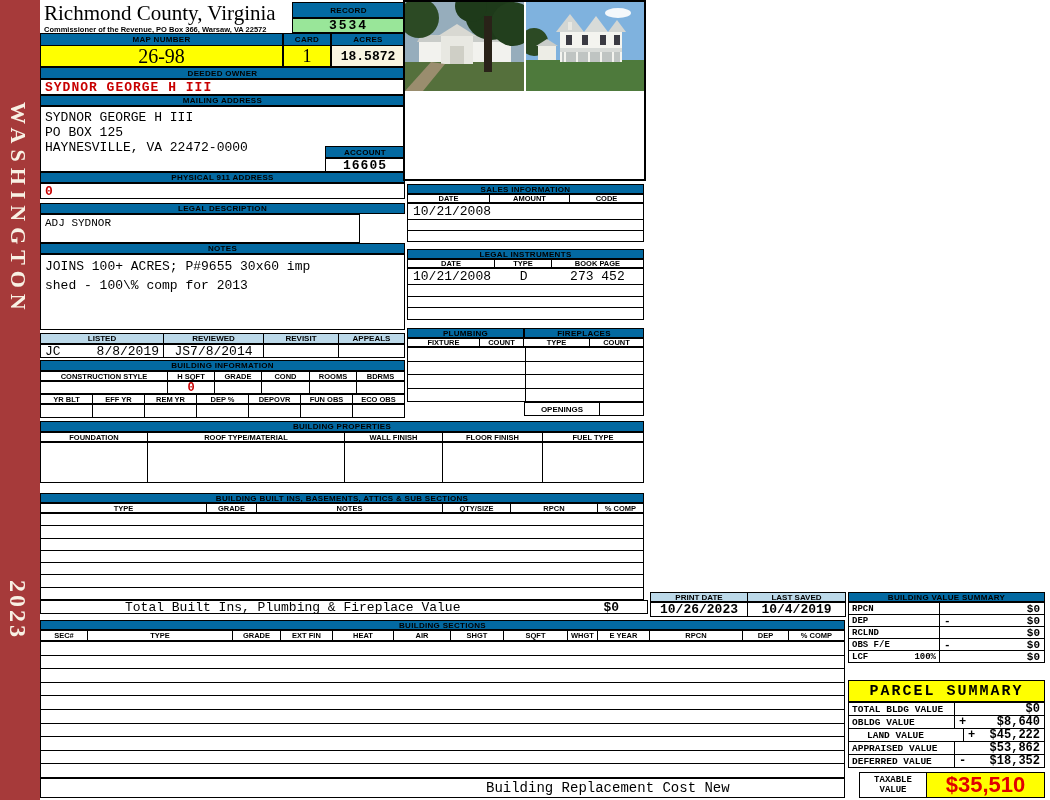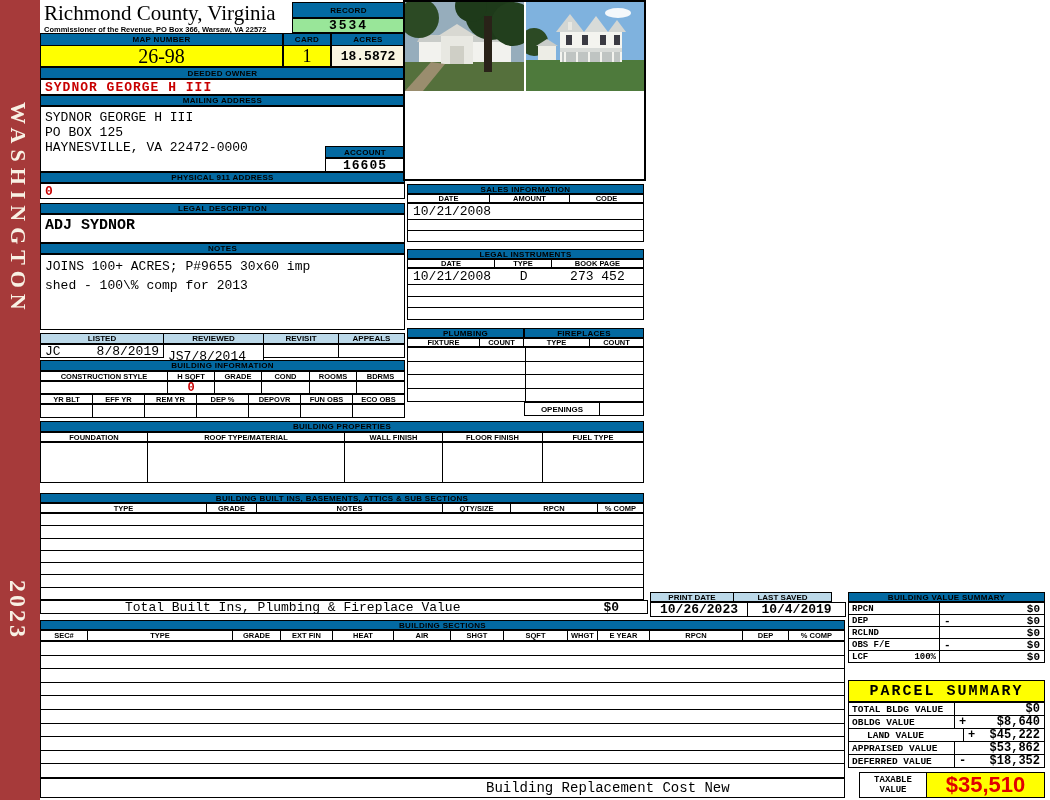--- a/index.html
+++ b/index.html
@@ -59,40 +59,40 @@
     <div></div>
     <div>HAYNESVILLE, VA 22472-0000</div>
   </div>
   <div class="abs bar" style="left:325px;top:146px;width:80px;height:12px;">ACCOUNT</div>
   <div class="abs box mono val" style="left:325px;top:158px;width:80px;height:14px;justify-content:center;font-weight:bold;font-size:13px;letter-spacing:1px;">16605</div>
 
   <div class="abs bar" style="left:40px;top:172px;width:365px;height:11px;">PHYSICAL 911 ADDRESS</div>
   <div class="abs box mono val red" style="left:40px;top:183px;width:365px;height:16px;font-weight:bold;font-size:13px;padding-left:4px;">0</div>
 
   <div class="abs bar" style="left:40px;top:203px;width:365px;height:11px;">LEGAL DESCRIPTION</div>
-  <div class="abs box mono" style="left:40px;top:214px;width:365px;height:29px;font-size:15px;padding:2px 4px;font-weight:bold;">ADJ SYDNOR</div>
+  <div class="abs box mono" style="left:40px;top:214px;width:320px;height:29px;font-size:11px;padding:2px 4px;">ADJ SYDNOR</div>
 
   <div class="abs bar" style="left:40px;top:243px;width:365px;height:11px;">NOTES</div>
   <div class="abs box mono" style="left:40px;top:254px;width:365px;height:76px;font-size:13px;line-height:19px;padding:2px 4px;">
     <div>JOINS 100+ ACRES; P#9655 30x60 imp</div>
     <div>shed - 100\% comp for 2013</div>
   </div>
 
   <div class="abs cols blue" style="left:40px;top:333px;width:365px;height:11px;">
     <div style="width:124px;">LISTED</div>
     <div style="width:100px;">REVIEWED</div>
     <div style="width:75px;">REVISIT</div>
     <div style="width:66px;">APPEALS</div>
   </div>
   <div class="abs cols mono" style="left:40px;top:344px;width:365px;height:14px;">
     <div style="width:124px;font:13px 'Liberation Mono',monospace;justify-content:space-between;padding:0 4px;">
       <span>JC</span>
         <span>8/8/2019</span>
     </div>
-    <div style="width:100px;font:13px 'Liberation Mono',monospace;justify-content:flex-start;padding:11px 4px;">
+    <div style="width:100px;font:13px 'Liberation Mono',monospace;justify-content:center;padding:1px 4px;">
       <span>JS</span>
         <span>7/8/2014</span>
     </div>
     <div style="width:75px;"></div>
     <div style="width:66px;"></div>
   </div>
 
   <div class="abs bar" style="left:40px;top:360px;width:365px;height:11px;">BUILDING INFORMATION</div>
   <div class="abs cols" style="left:40px;top:371px;width:365px;height:10px;">
     <div style="width:128px;">CONSTRUCTION STYLE</div>
@@ -260,21 +260,21 @@
       <div></div>
       <div></div>
     <div></div>
   </div>
   <div class="abs box mono" style="left:40px;top:600px;width:608px;height:14px;display:flex;align-items:center;font-size:13px;">
     <span style="margin-left:84px;">Total Built Ins, Plumbing &amp; Fireplace Value</span>
     <span style="margin-left:auto;margin-right:28px;font-weight:bold;">$0</span>
   </div>
 
   <div class="abs cols blue" style="left:650px;top:592px;width:196px;height:10px;">
-    <div style="width:84px;text-align:center;">PRINT DATE</div>
+    <div style="width:98px;text-align:center;">PRINT DATE</div>
     <div style="width:98px;">LAST SAVED</div>
   </div>
   <div class="abs cols" style="left:650px;top:602px;width:196px;height:15px;">
     <div style="width:98px;font:bold 13px 'Liberation Mono',monospace;">10/26/2023</div>
     <div style="width:98px;font:bold 13px 'Liberation Mono',monospace;">10/4/2019</div>
   </div>
 
   <div class="abs bar" style="left:848px;top:592px;width:197px;height:10px;">BUILDING VALUE SUMMARY</div>
   <div class="abs" style="left:848px;top:602px;width:197px;">
     <div class="cols" style="height:13px;">

